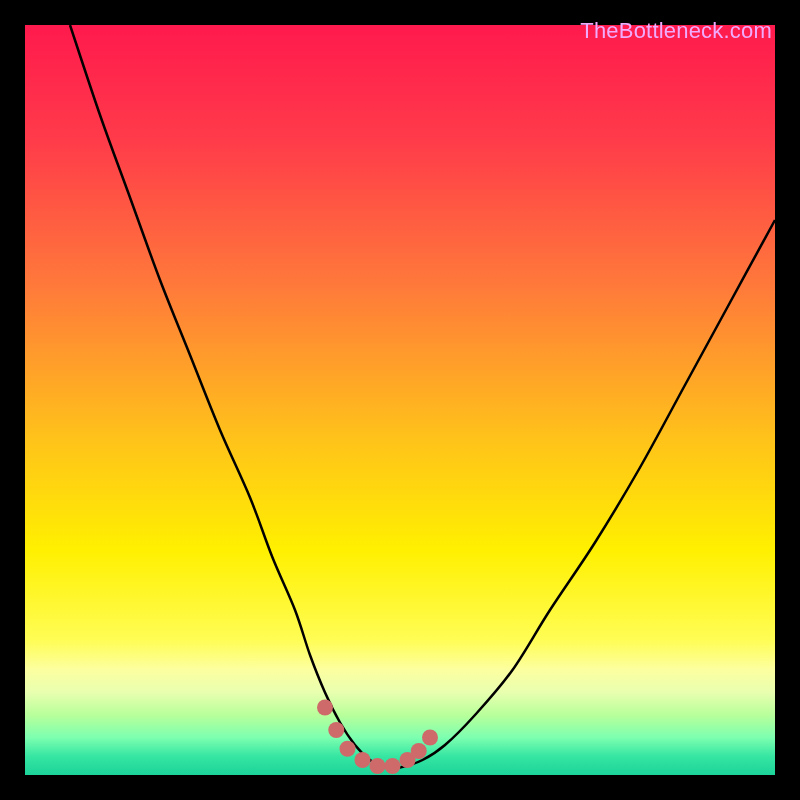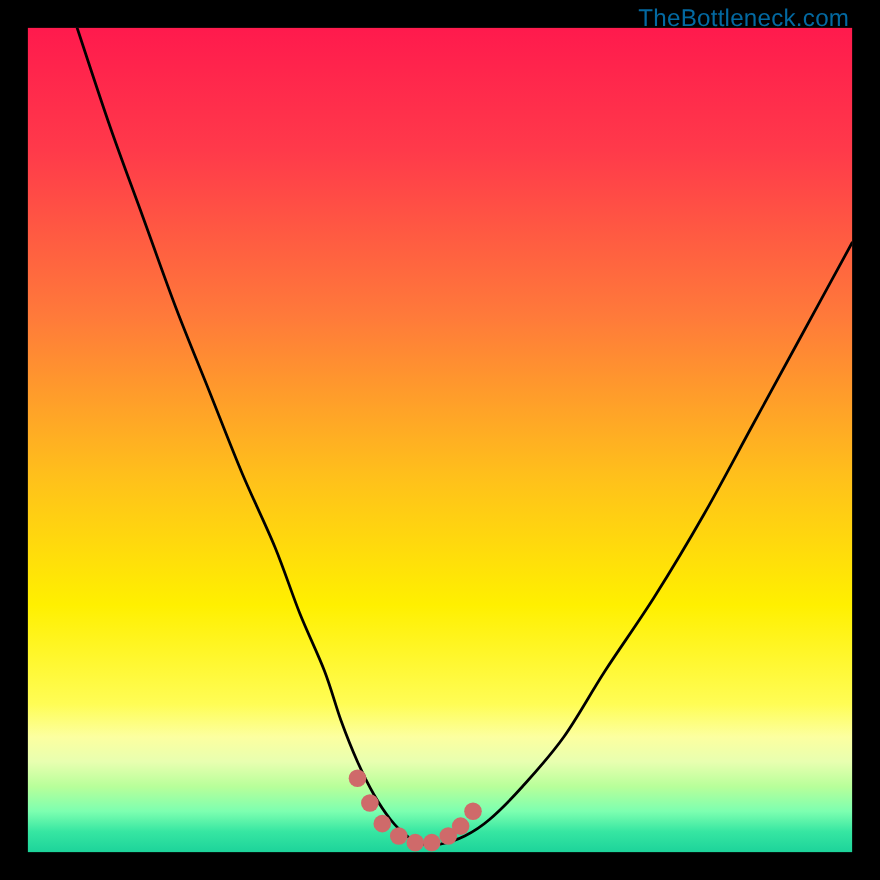--- a/index.html
+++ b/index.html
@@ -28,25 +28,25 @@
   }
   .gradient-bg {
     position: absolute;
     left: 0;
     top: 0;
     width: 750px;
     height: 750px;
   }
   .watermark {
     position: absolute;
-    top: 4px;
+    top: 18px;
     right: 28px;
     font-family: Arial, Helvetica, sans-serif;
     font-size: 22px;
-    color: #0369a1;
+    color: #f0abfc;
     font-weight: 500;
     letter-spacing: 0.2px;
   }
   svg.curve {
     position: absolute;
     left: 0;
     top: 0;
     width: 750px;
     height: 750px;
   }

